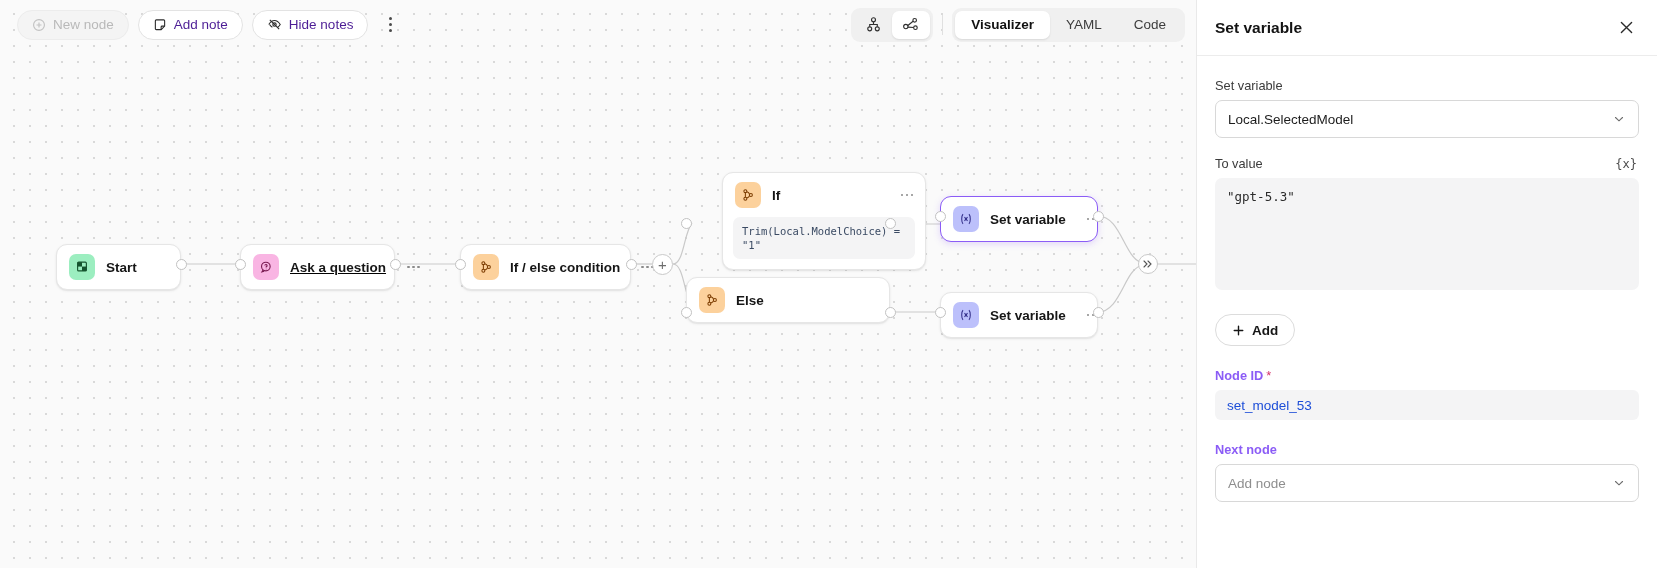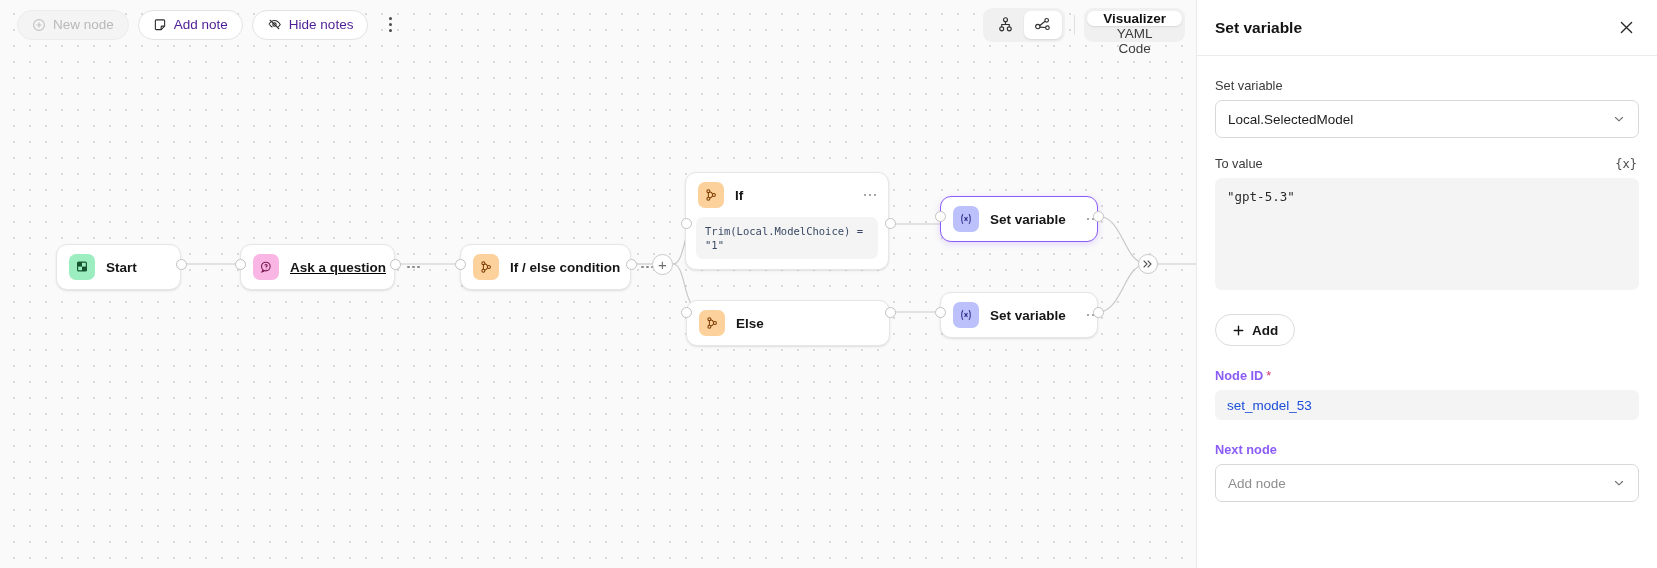--- a/index.html
+++ b/index.html
@@ -109,21 +109,20 @@
   }
 
   .tab-group {
     display: flex;
     align-items: center;
     background: #f0f0f0;
     border-radius: 9px;
     padding: 3px;
     height: 34px;
     box-sizing: border-box;
-    flex-direction: column;
   }
   .tab {
     display: flex; align-items: center; justify-content: center;
     height: 28px;
     padding: 0 16px;
     border-radius: 7px;
     font-size: 13.5px;
     color: #3c3c3c;
     cursor: pointer;
     white-space: nowrap;
@@ -421,21 +420,21 @@
             <i></i>
             <i></i>
             <i></i>
           </div>
       </div>
     </div>
     <div class="port" style="left:455px; top:259px;"></div>
     <div class="port" style="left:626px; top:259px;"></div>
     <div class="plus-btn" style="left:652px; top:254px;">+</div>
 
-    <div class="node" style="left:685px; top:172px; width:204px;">
+    <div class="node" style="left:722px; top:172px; width:204px;">
       <div class="node-head">
         <div class="node-icon ic-orange">
           <svg width="14" height="14" viewBox="0 0 16 16" fill="none" stroke="#7c3d02" stroke-width="1.2">
             <circle cx="5" cy="3.6" r="1.7"></circle>
               <circle cx="5" cy="12.2" r="1.7"></circle>
               <circle cx="11.3" cy="8" r="1.7"></circle>
             <path d="M5 5.3 L5 10.5 M6.6 4.4 C9 5 9.6 6.6 9.8 7.4 M6.6 11.4 C9 10.8 9.6 9.3 9.8 8.6"></path>
           </svg>
         </div>
         <div class="node-title">If</div>
@@ -443,21 +442,21 @@
             <i></i>
             <i></i>
             <i></i>
           </div>
       </div>
       <div class="node-code">Trim(Local.ModelChoice) = "1"</div>
     </div>
     <div class="port" style="left:681px; top:218px;"></div>
     <div class="port" style="left:885px; top:218px;"></div>
 
-    <div class="node" style="left:686px; top:300px; width:204px;">
+    <div class="node" style="left:686px; top:277px; width:204px;">
       <div class="node-head">
         <div class="node-icon ic-orange">
           <svg width="14" height="14" viewBox="0 0 16 16" fill="none" stroke="#7c3d02" stroke-width="1.2">
             <circle cx="5" cy="3.6" r="1.7"></circle>
               <circle cx="5" cy="12.2" r="1.7"></circle>
               <circle cx="11.3" cy="8" r="1.7"></circle>
             <path d="M5 5.3 L5 10.5 M6.6 4.4 C9 5 9.6 6.6 9.8 7.4 M6.6 11.4 C9 10.8 9.6 9.3 9.8 8.6"></path>
           </svg>
         </div>
         <div class="node-title">Else</div>

